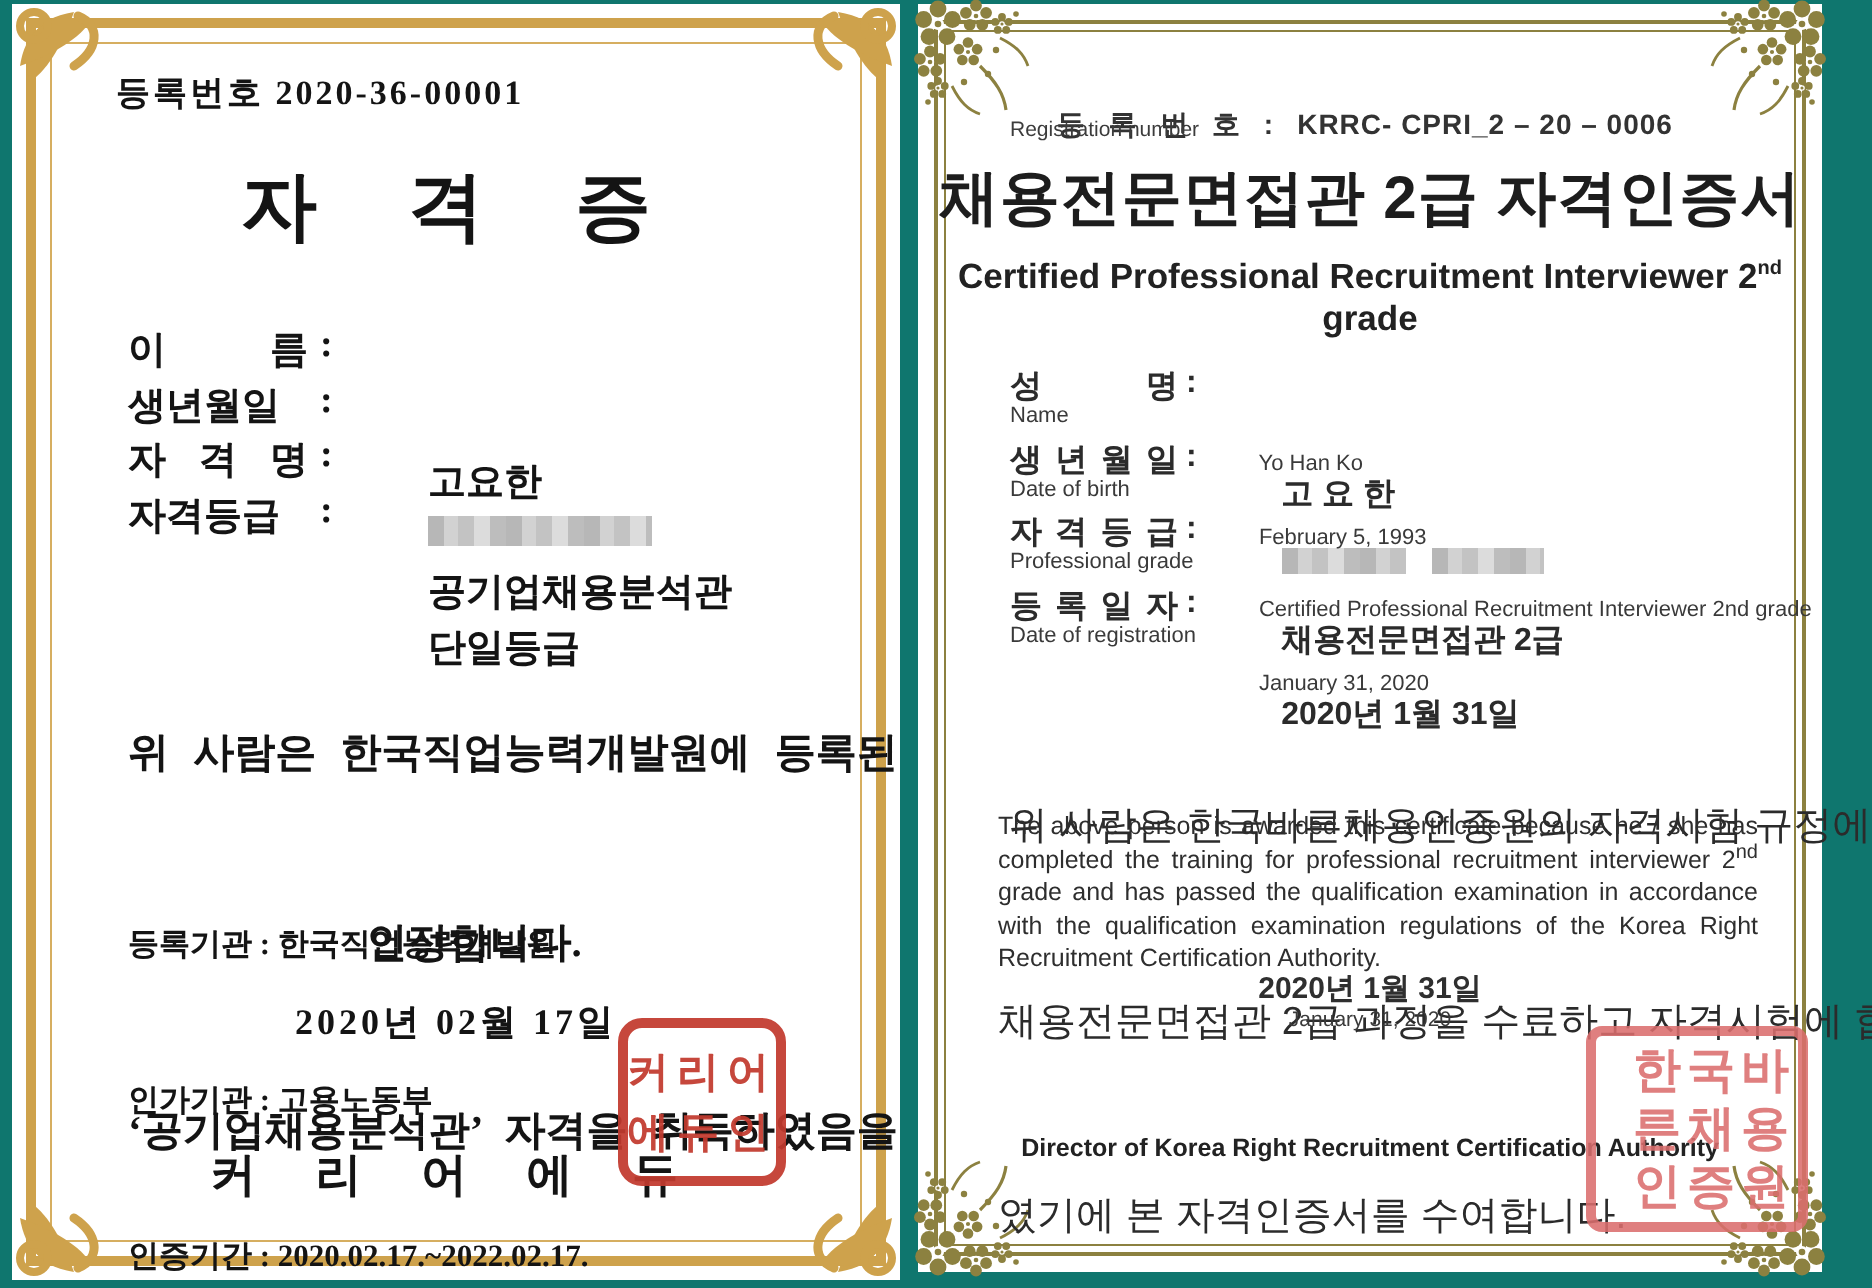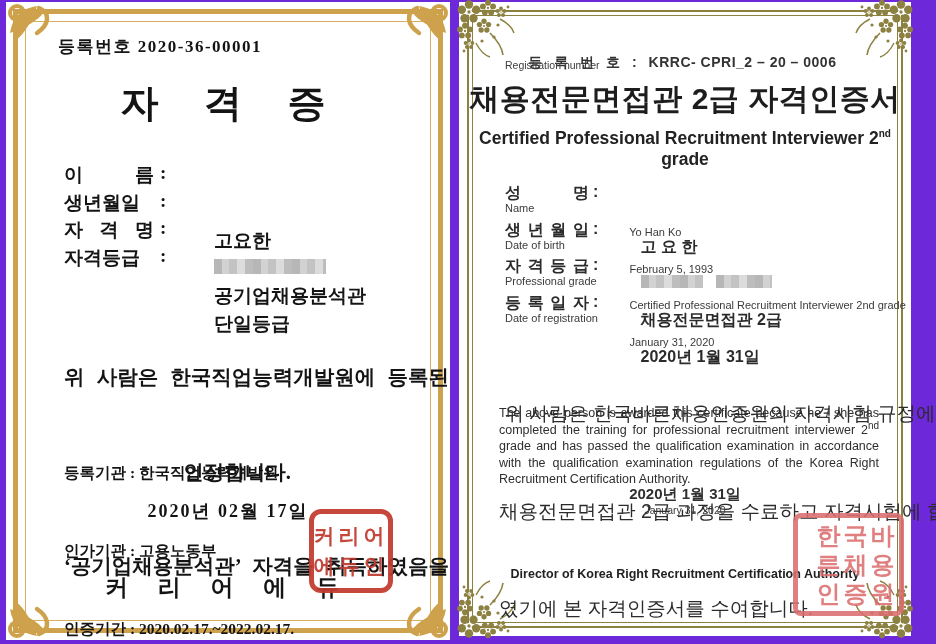--- a/index.html
+++ b/index.html
@@ -1,16 +1,16 @@
 <!DOCTYPE html>
 <html><head>
 <meta charset="utf-8">
 <style>
   html,body{margin:0;padding:0;background:#ffffff;}
-  .stage{position:relative;width:936px;height:644px;background:#6d28d9;overflow:hidden;}
+  .stage{position:relative;width:936px;height:644px;background:#0f766e;overflow:hidden;}
 
   
   .cert-left{position:absolute;left:6px;top:2px;width:444px;height:638px;background:#fff;
              font-family:"Liberation Serif", serif;color:#141414;}
   .lf-outer{position:absolute;inset:7px;border:5px solid #CEA24C;}
   .lf-inner{position:absolute;inset:19px;border:1.5px solid #D6AE60;}
   .lc-corner{position:absolute;width:60px;height:60px;}
   .lc-corner.tl{left:-1px;top:-1px;}
   .lc-corner.tr{right:-1px;top:-1px;transform:scaleX(-1);}
   .lc-corner.br{right:-1px;bottom:-1px;transform:scale(-1,-1);}

